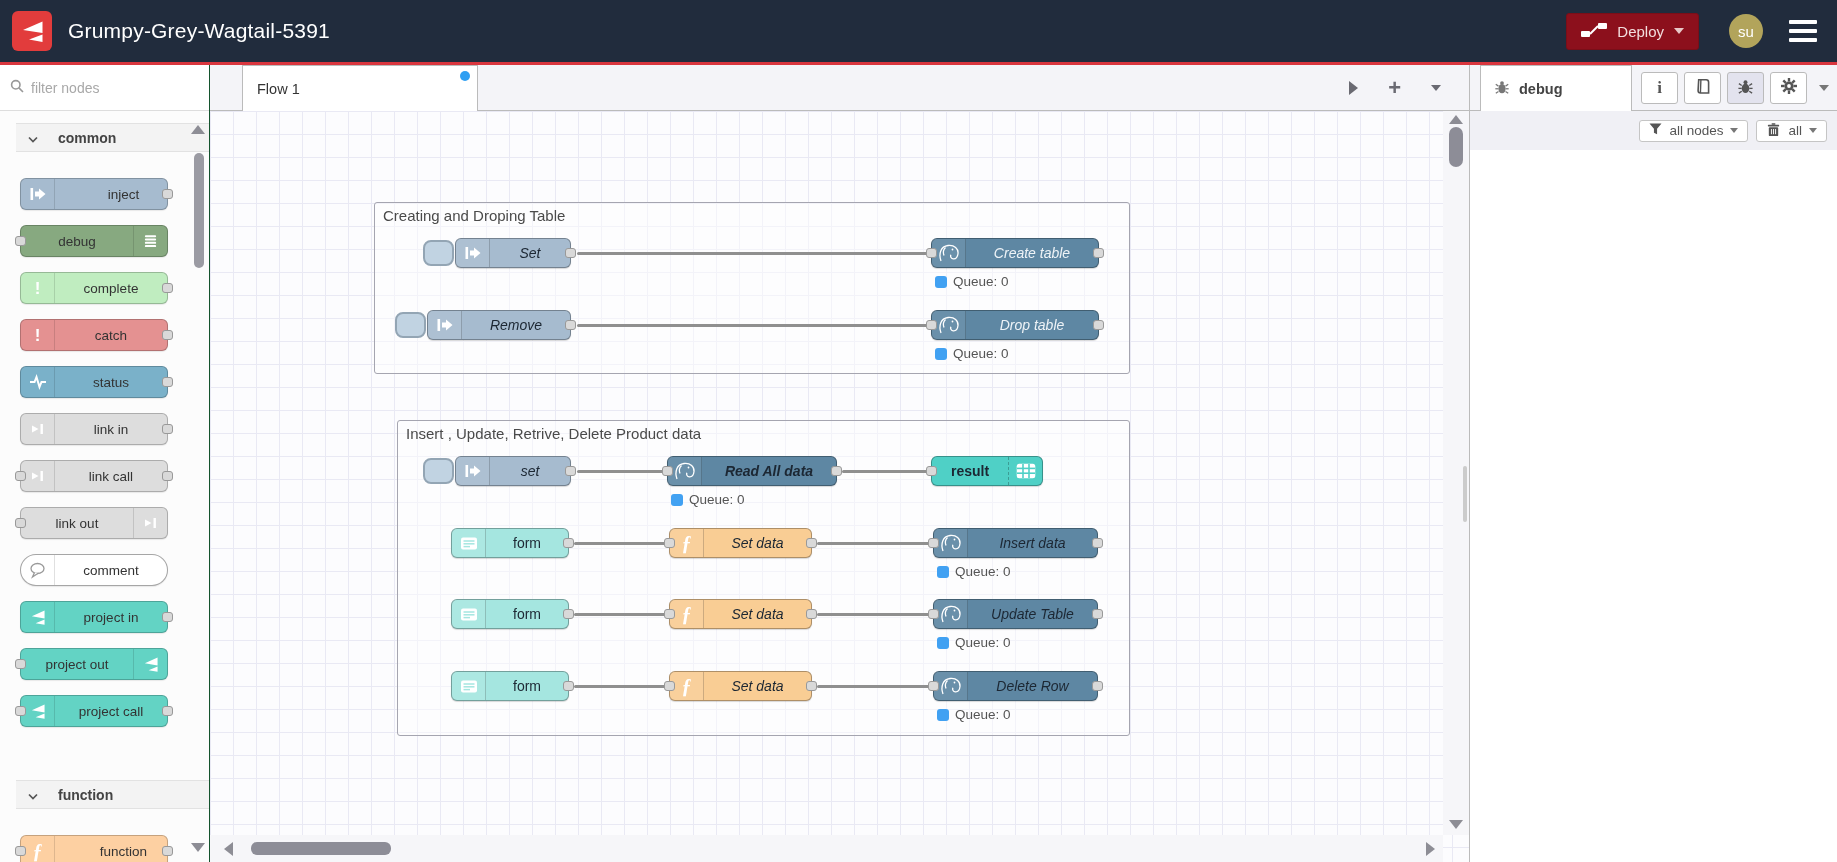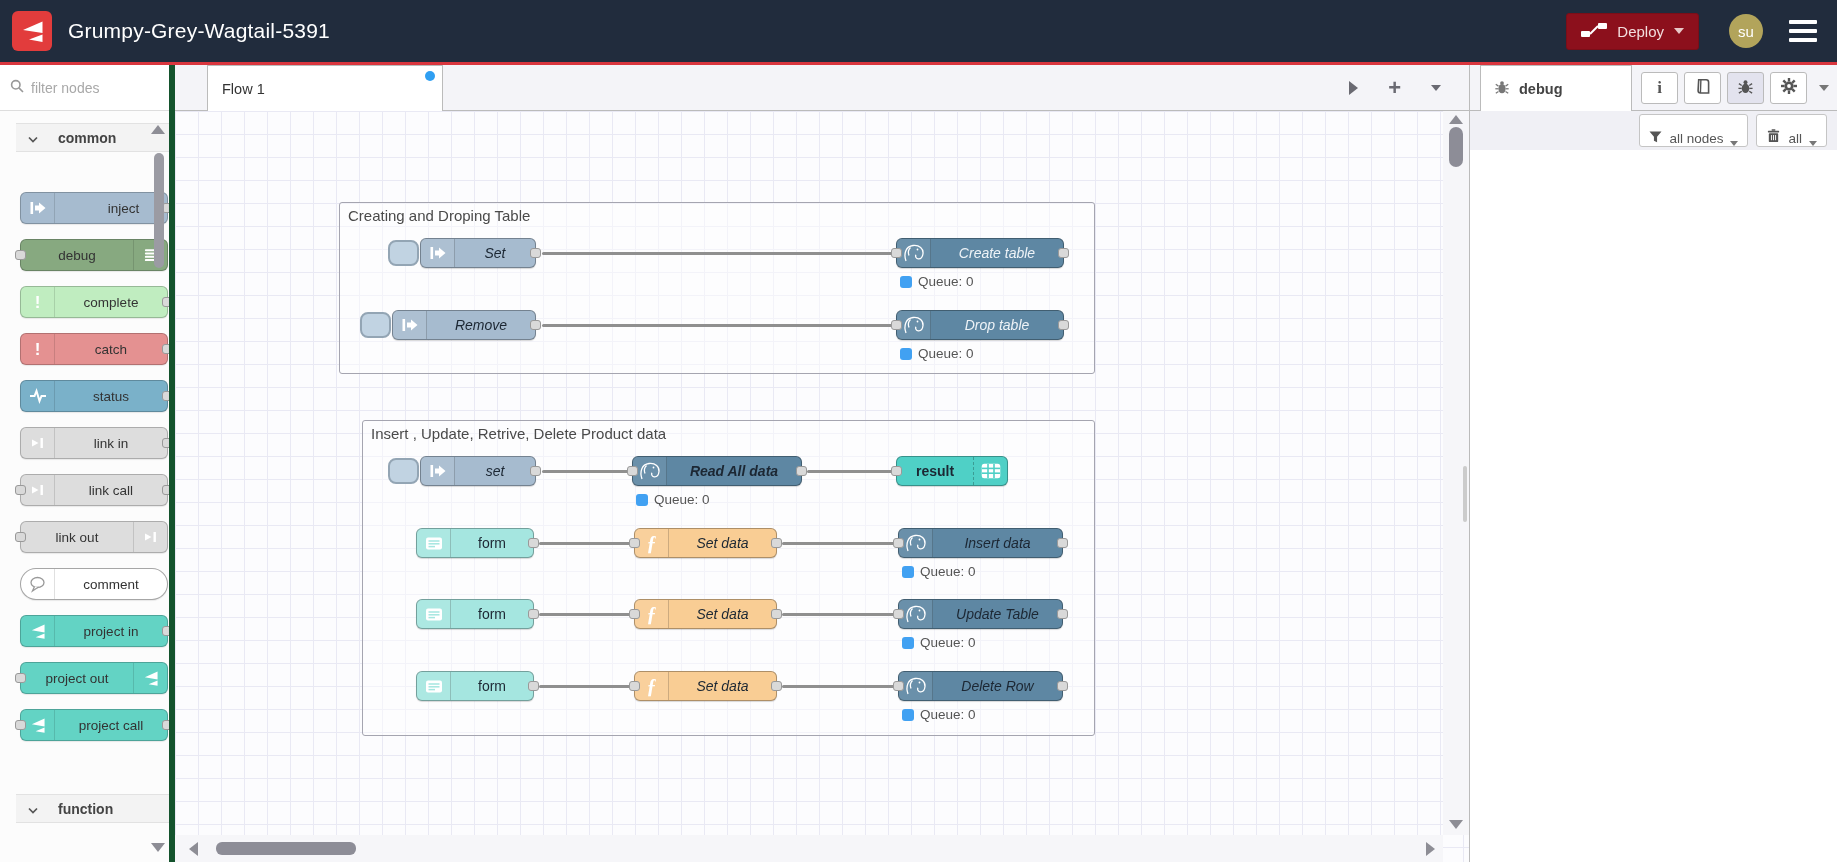--- a/index.html
+++ b/index.html
@@ -13,29 +13,29 @@
   .deploy { display:flex; align-items:center; gap:10px; background:#8c101c; border:1px solid #7a0e18; color:#f3dede; height:37px; padding:0 14px; border-radius:3px; font-size:15px; cursor:pointer; }
   .caret { width:0; height:0; border-left:5px solid transparent; border-right:5px solid transparent; border-top:6px solid #e8c8c8; display:inline-block; }
   .avatar { width:34px; height:34px; border-radius:50%; background:#b2a45b; color:#fff; font-size:15px; display:flex; align-items:center; justify-content:center; margin:0 26px 0 30px; }
   .burger { display:flex; flex-direction:column; gap:5px; margin-right:20px; cursor:pointer; }
   .burger i { display:block; width:28px; height:4px; background:#fff; border-radius:1px; }
 
   
   .main { display:flex; height:797px; }
 
   
-  .palette { width:175px; border-right:6px solid #14532d; background:#fcfcfc; position:relative; flex:none; }
+  .palette { width:210px; border-right:1px solid #14532d; background:#fcfcfc; position:relative; flex:none; }
   .search-row { height:46px; border-bottom:1px solid #ddd; background:#fff; display:flex; align-items:center; gap:7px; padding:0 10px; }
   .search-row input { border:none; outline:none; font-size:14px; color:#333; width:150px; font-family:"Liberation Sans",sans-serif; background:transparent; }
   .search-row input::placeholder { color:#a8a8a8; }
   .palette-body { position:absolute; top:46px; bottom:0; left:0; right:0; overflow:hidden; }
   .cat-header { background:#f3f3f3; border-top:1px solid #e2e2e2; border-bottom:1px solid #e2e2e2; height:29px; display:flex; align-items:center; gap:20px; padding:0 12px; font-weight:bold; font-size:14px; color:#444; margin-top:12px;margin-left:16px; }
   .cat-header.later { margin-top:34px; }
   .pnode { position:relative; width:148px; height:32px; margin:0 0 15px 20px; border-radius:6px; border:1px solid rgba(0,0,0,0.22); display:flex; font-size:13.5px; color:#333; box-shadow:0 1px 1px rgba(0,0,0,0.08); cursor:grab; }
-  .pnode:first-of-type { margin-top:14px;gap:25px; }
+  .pnode:first-of-type { margin-top:0;gap:25px; }
   .pnode .icon-region { width:34px; flex:none; display:flex; align-items:center; justify-content:center; }
   .pnode .icon-region.left { border-right:1px solid rgba(0,0,0,0.12); }
   .pnode .icon-region.right { border-left:1px solid rgba(0,0,0,0.12); }
   .pnode .plabel { flex:1; display:flex; align-items:center; justify-content:center; padding:0 4px; }
   .port { position:absolute; width:11px; height:10px; background:#d9d9d9; border:1px solid #999; border-radius:3px; top:calc(50% - 5px); }
   .port.in { left:-6px; } .port.out { right:-6px; }
   .nodes-wrap { padding-top:26px; padding-bottom:4px; }
   .pscroll-thumb { position:absolute; right:5px; top:40px; width:10px; height:115px; background:#9b9ba3; border-radius:5px; }
   .tri-up { width:0; height:0; border-left:7px solid transparent; border-right:7px solid transparent; border-bottom:9px solid #8d8d95; position:absolute; }
   .tri-down { width:0; height:0; border-left:7px solid transparent; border-right:7px solid transparent; border-top:9px solid #8d8d95; position:absolute; }
@@ -75,21 +75,21 @@
 
   
   .sidebar { width:368px; flex:none; border-left:1px solid #bbb; background:#fff; display:flex; flex-direction:column; }
   .side-tabbar { height:46px; background:#f4f4f8; border-bottom:1px solid #bbb; position:relative; flex:none; }
   .debug-tab { position:absolute; left:10px; top:0; height:46px; width:152px; background:#fff; border:1px solid #bbb; border-bottom:none; display:flex; align-items:center; gap:9px; padding-left:13px; font-size:14.5px; font-weight:bold; color:#444; cursor:pointer; }
   .side-icons { position:absolute; right:30px; top:7px; display:flex; gap:6px; }
   .icon-btn { width:37px; height:32px; background:#fff; border:1px solid #bbb; border-radius:3px; display:flex; align-items:center; justify-content:center; cursor:pointer; }
   .icon-btn.active { background:#e3e3ee; }
   .side-caret { position:absolute; right:8px; top:20px; border-top-color:#777; }
   .side-toolbar { height:39px; background:#f0f0f5; display:flex; align-items:center; justify-content:flex-end; gap:8px; padding-right:10px; flex:none; }
-  .tool-btn { height:33px; background:#fff; border:1px solid #c5c5c5; border-radius:3px; display:flex; align-items:flex-end; gap:7px; padding:0 9px; font-size:13.5px; color:#555; cursor:pointer; }
+  .tool-btn { height:22px; background:#fff; border:1px solid #c5c5c5; border-radius:3px; display:flex; align-items:center; gap:7px; padding:0 9px; font-size:13.5px; color:#555; cursor:pointer; }
   .tool-btn .caret { border-top-color:#777; border-left-width:4px; border-right-width:4px; border-top-width:5px; }
   .side-body { flex:1; background:#fff; }
 
   .serif-i { font-family:"Liberation Serif",serif; font-weight:bold; font-size:17px; color:#555; }
   .fx { font-family:"Liberation Serif",serif; font-style:italic; font-weight:bold; font-size:20px; color:#fff; line-height:1; }
   .excl { font-weight:bold; font-size:17px; color:#fff; line-height:1; }
 </style>
 </head>
 <body>
 

